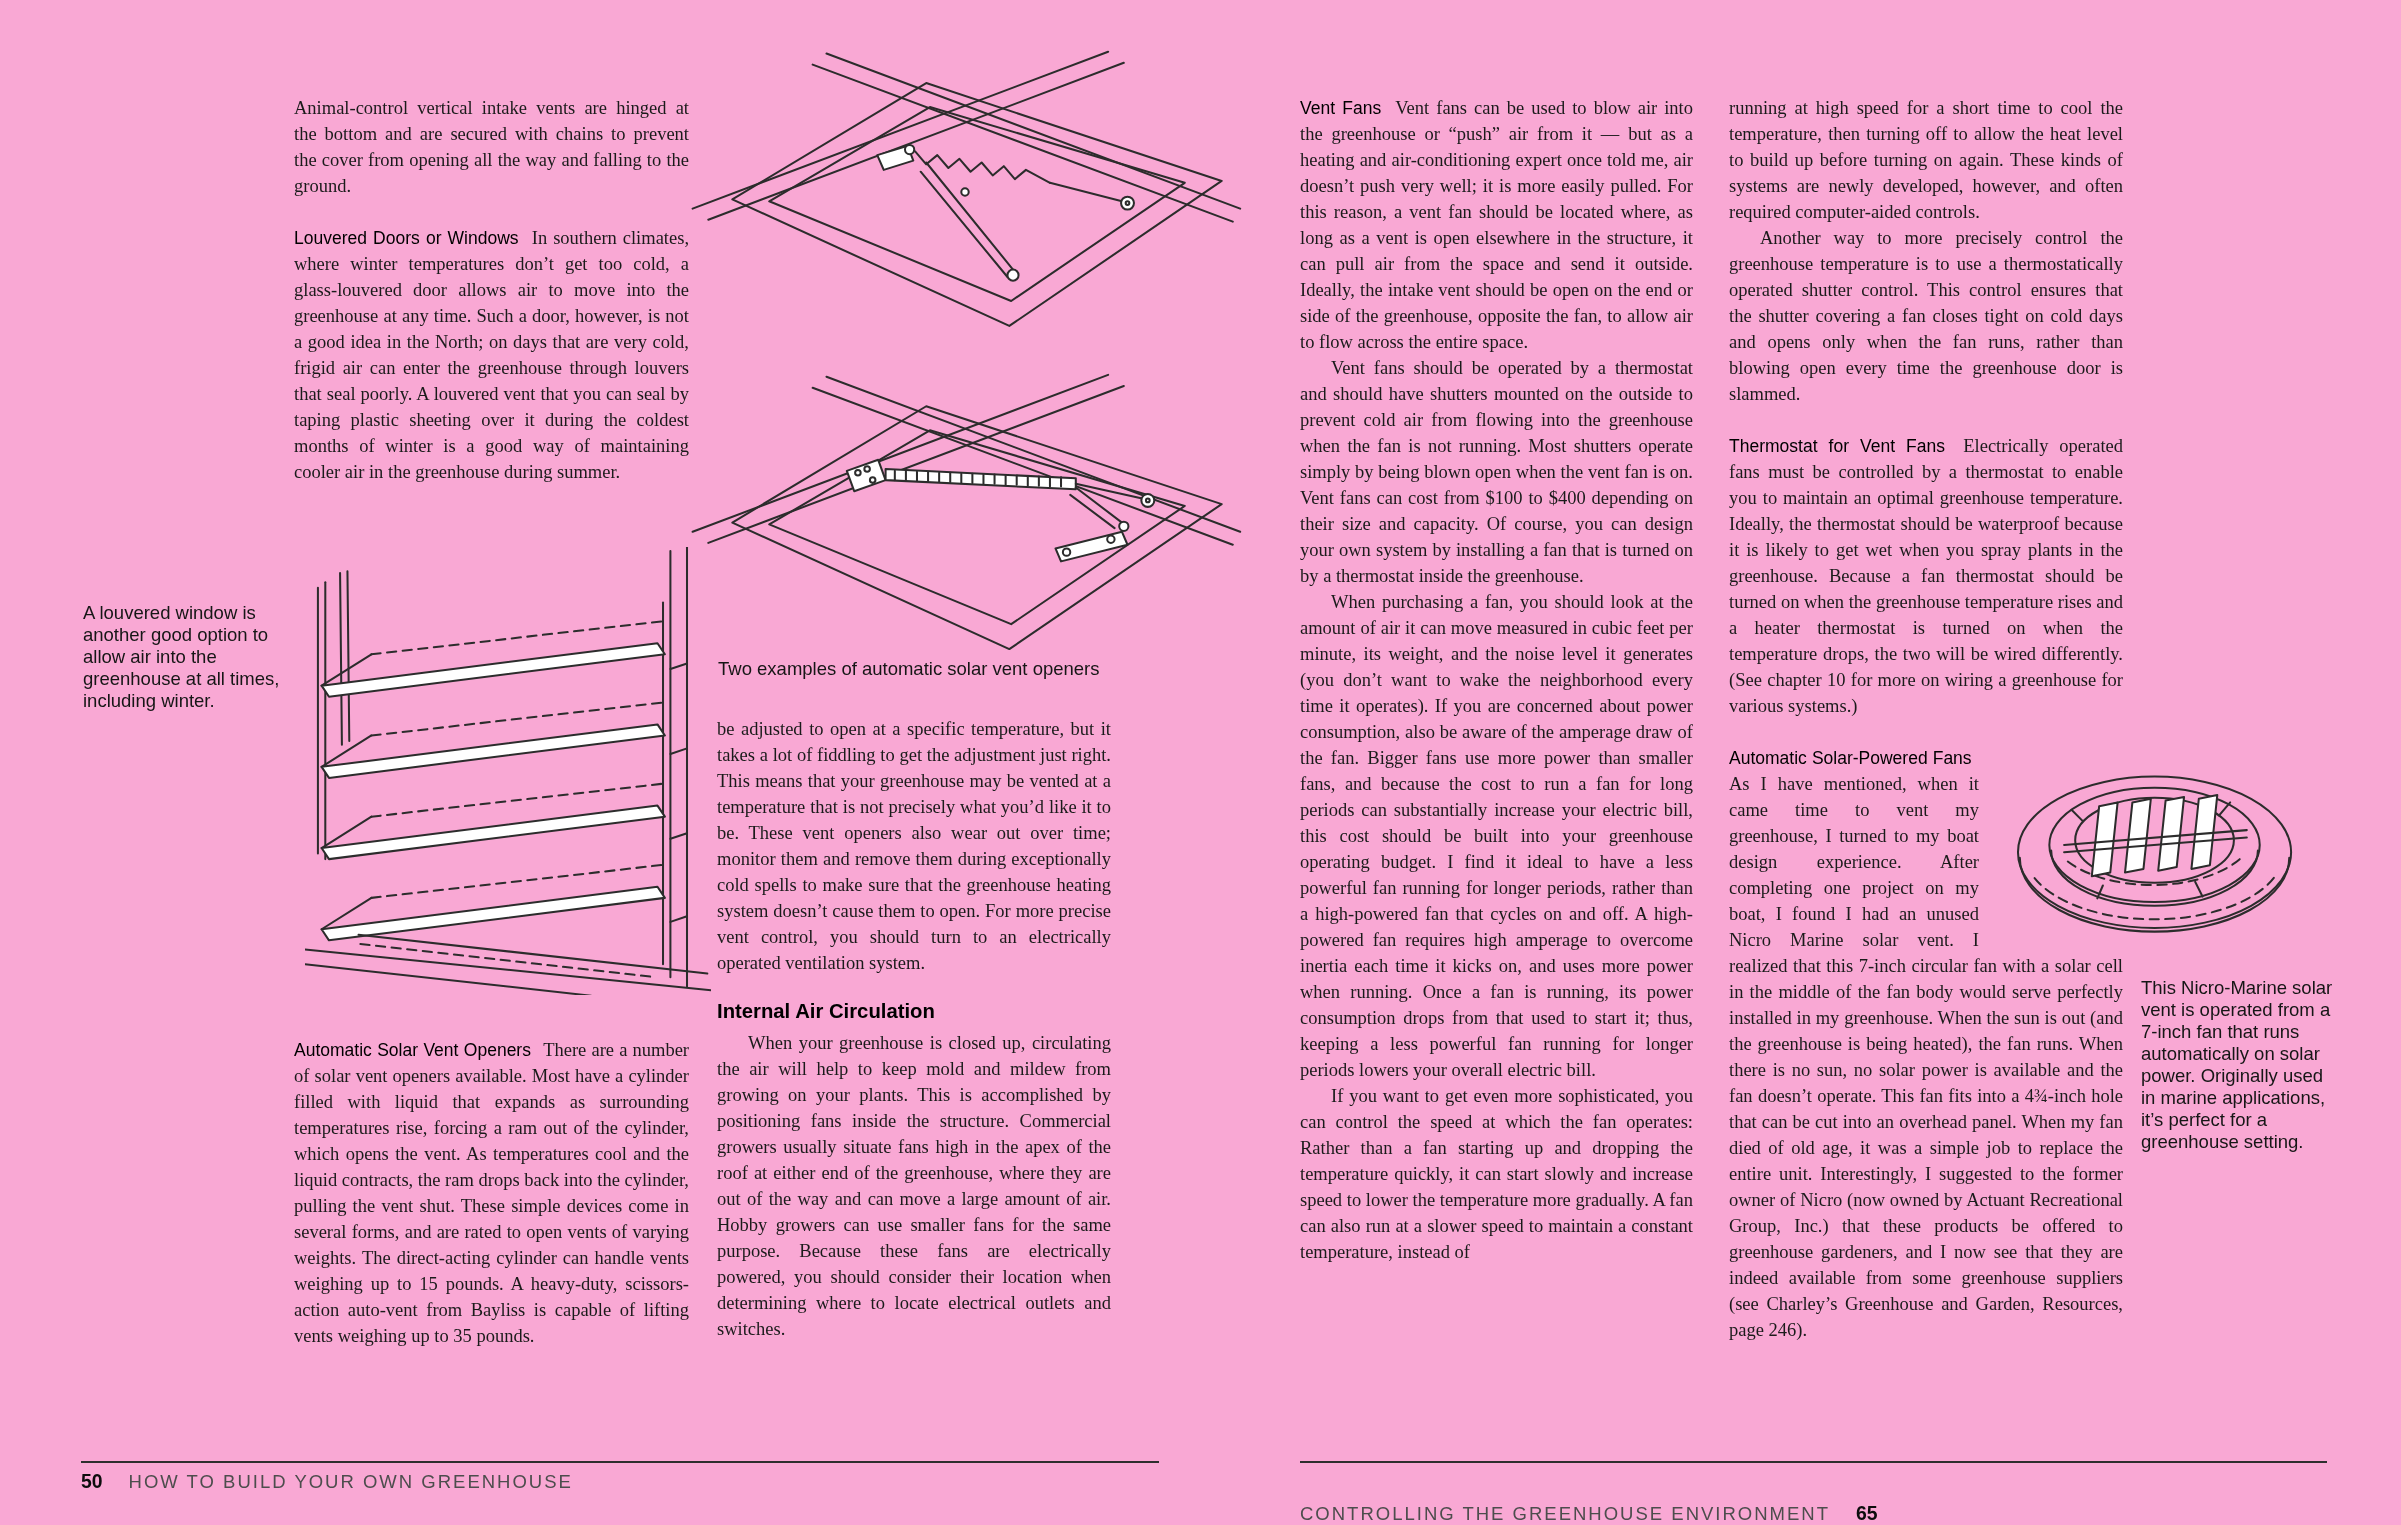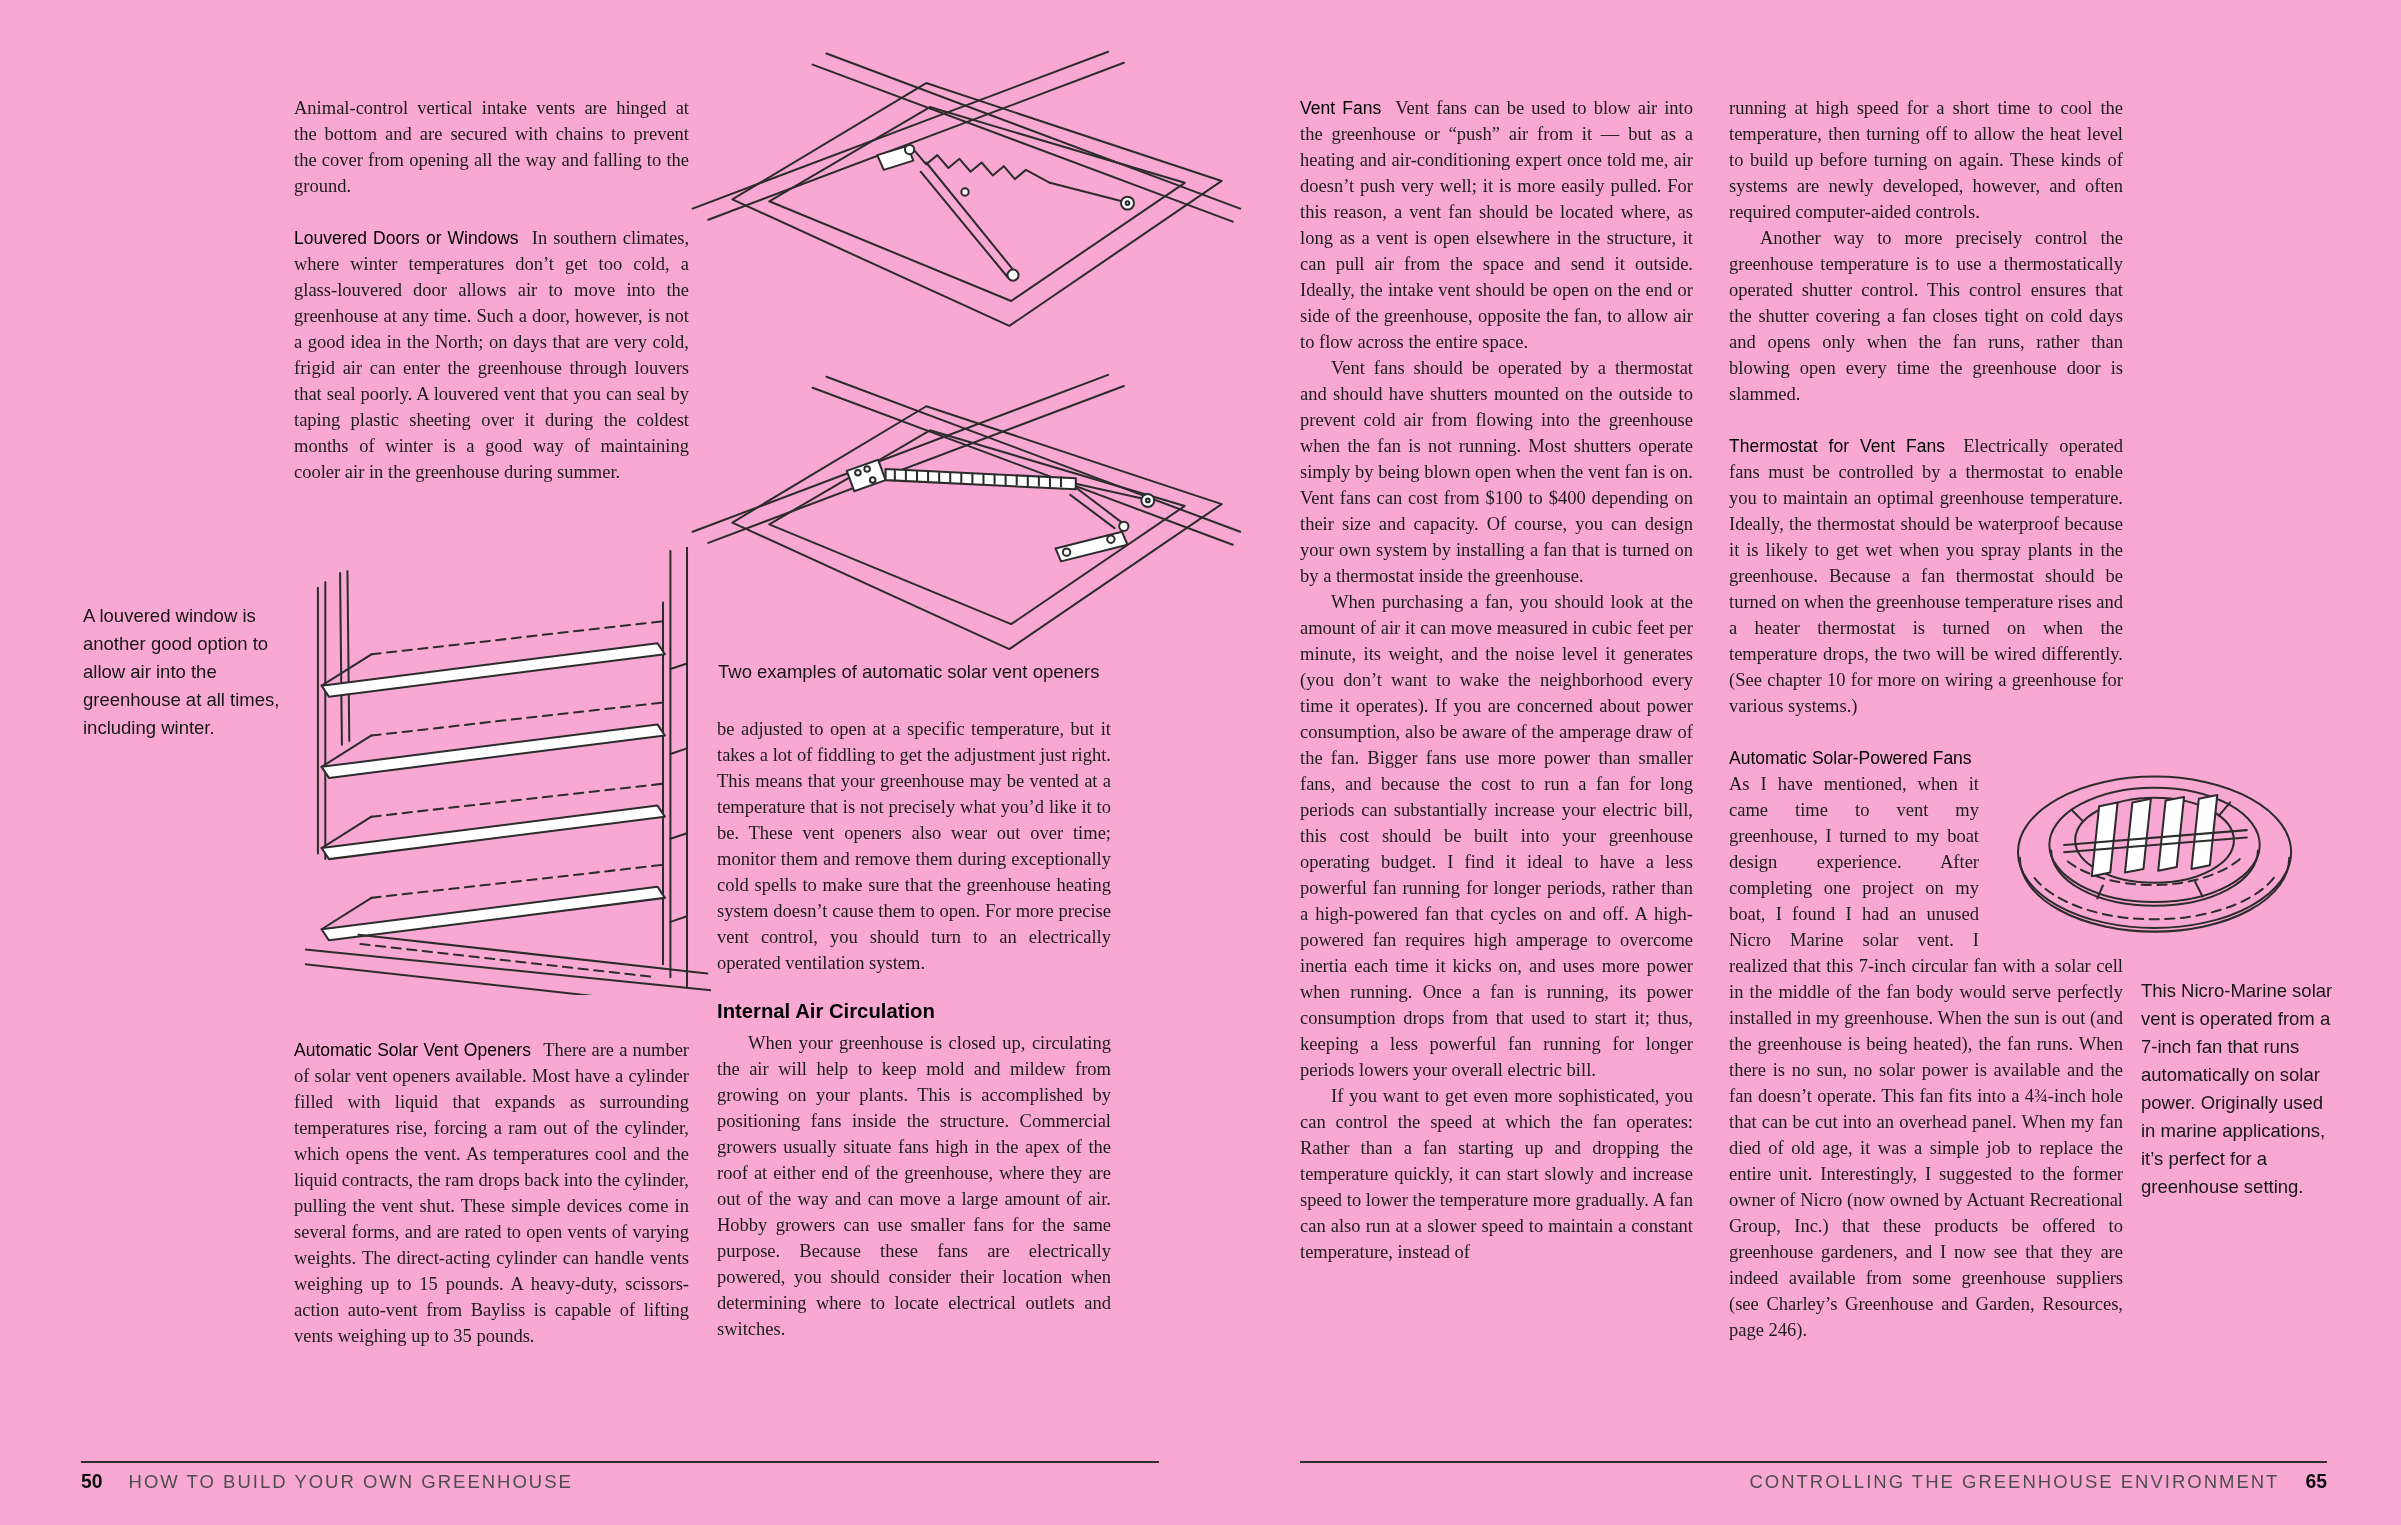--- a/index.html
+++ b/index.html
@@ -4,28 +4,28 @@
 <style>
   html,body{margin:0;padding:0;background:#ffffff;}
   .spread{position:relative;width:2401px;height:1526px;background:#f9a8d4;overflow:hidden;
           font-family:"Liberation Serif",serif;color:#1b1b1b;}
   .col{position:absolute;}
   .body{margin:0;font-size:18.5px;line-height:26px;text-align:justify;}
   .ind{text-indent:31px;}
   .sec{margin-top:26px;}
   .runin{font-family:"Liberation Sans",sans-serif;font-weight:normal;font-size:17.5px;color:#000;margin-right:7.4px;}
   h3.subhead{font-family:"Liberation Sans",sans-serif;font-weight:bold;font-size:20.3px;color:#000;margin:24px 0 7.4px 0;}
-  .caption{position:absolute;font-family:"Liberation Sans",sans-serif;font-size:18.5px;line-height:28px;color:#161616;}
+  .caption{position:absolute;font-family:"Liberation Sans",sans-serif;font-size:18.5px;line-height:22px;color:#161616;}
   .figcap{white-space:nowrap;}
   .footer-rule{position:absolute;height:1.8px;background:#2e2e2e;}
   .footer{position:absolute;font-family:"Liberation Sans",sans-serif;font-size:18.5px;
           letter-spacing:2px;color:#4d4d4d;}
   .footer .pg{font-weight:bold;color:#0d0d0d;letter-spacing:0;font-size:19.4px;}
   .footer-left .pg{margin-right:26px;}
-  .footer-right{text-align:right;}
+  .footer-right{text-align:left;margin-top:32px;}
   .footer-right .pg{margin-left:26px;}
   svg.art{position:absolute;}
   .ln{stroke:#2c2c2c;stroke-width:2.2;fill:none;stroke-linecap:round;stroke-linejoin:round;}
   .fillw{fill:#ffffff;}
   .dash{stroke-dasharray:10 7;}
   .wrap-spacer{float:right;width:131px;height:214px;margin:3.7px 0 5.5px 13px;}
 </style>
 </head>
 <body>
 

